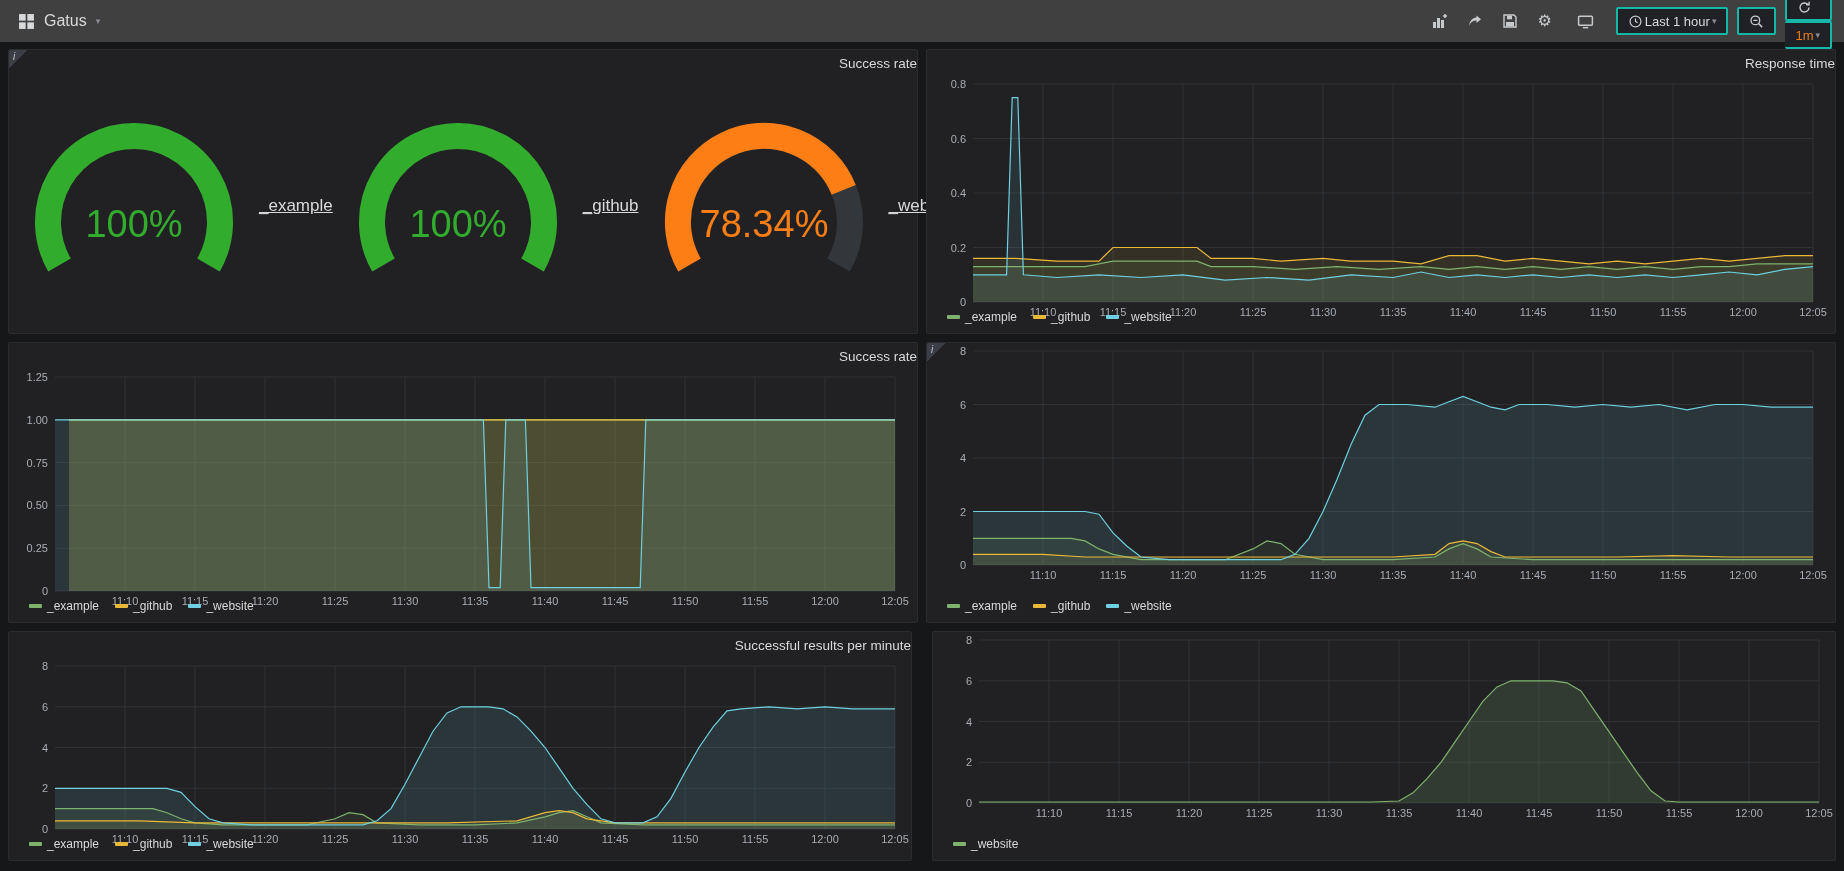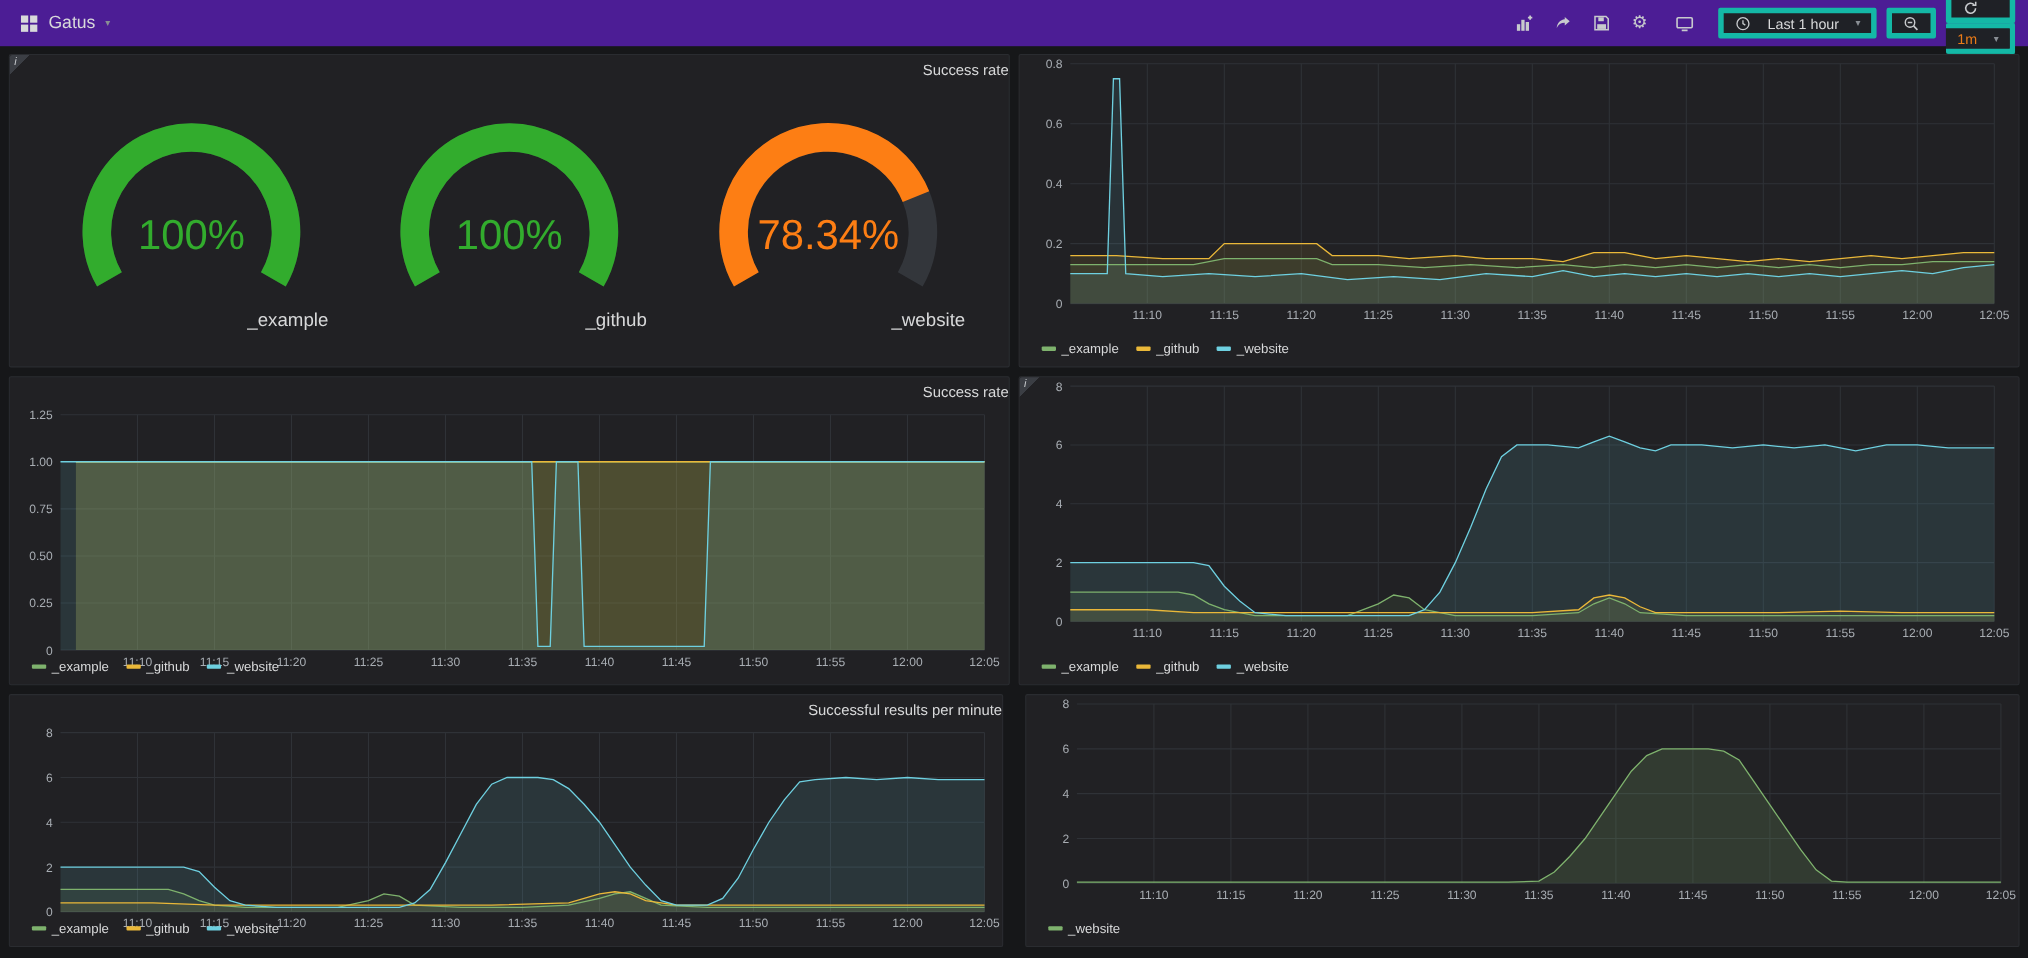--- a/index.html
+++ b/index.html
@@ -3,53 +3,53 @@
 <meta charset="utf-8">
 <style>
   * { box-sizing: border-box; }
   html,body { margin:0; padding:0; }
   body {
     width:1844px; height:871px; overflow:hidden;
     background:#161719; color:#d8d9da;
     font-family:"Liberation Sans", sans-serif;
   }
   
-  .navbar { height:42px; background:#4c1d95; display:flex; align-items:center;
+  .navbar { height:42px; background:#404040; display:flex; align-items:center;
             justify-content:space-between; padding:16px 12px; }
   .nav-left { display:flex; align-items:center; }
   .nav-title-btn { display:flex; align-items:center; gap:9px; background:none; border:none;
             color:#d8d9da; font-size:16px; cursor:pointer; font-family:inherit; padding:4px 6px; }
   .caret { font-size:9px; color:#898e94; }
   .nav-right { display:flex; align-items:center; gap:5px; }
   .tool-btn { background:none; border:none; padding:5px 7px; cursor:pointer;
             display:flex; align-items:center; color:#c7cacd; font-size:15px; }
   .tv-btn { margin:0 10px 0 6px; }
-  .time-btn { display:flex; align-items:center; gap:15px; background:#1f2126;
-            border:5px solid #14b8a6; border-radius:2px; height:28px; padding:0 10px;
+  .time-btn { display:flex; align-items:center; gap:2px; background:#1f2126;
+            border:2px solid #14b8a6; border-radius:2px; height:28px; padding:0 10px;
             color:#d8d9da; font-size:13px; cursor:pointer; font-family:inherit; }
   .refresh-group { display:flex; margin-left:4px;flex-direction:column; }
   .refresh-group .time-btn:last-child { border-left:none; }
   .refresh-interval-label { font-weight:500; }
   
   .dashboard { padding:7px 8px 0; }
   .row { display:flex; gap:8px; margin-bottom:8px; }
   .row1 { height:285px; } .row2 { height:281px; } .row3 { height:230px;gap:20px; }
   .panel { flex:1; background:#212124; border:1px solid #2a2c30; border-radius:2px;
            position:relative; display:flex; flex-direction:column; min-width:0; }
   .panel-header { height:26px; flex:none; display:flex; align-items:center;
            justify-content:flex-end; font-size:13.5px; font-weight:500; color:#d8d9da; cursor:pointer; }
   .panel-body { flex:1; display:flex; flex-direction:column; min-height:0; padding:0 6px 2px; }
   .chart { flex:1; min-height:0; width:100%; }
   .legend { display:flex; gap:16px; align-items:center; padding:2px 4px 7px 14px;
            font-size:12px; color:#d8d9da; flex:none; }
   .legend-item { display:flex; align-items:center; gap:5px; cursor:pointer; }
   .swatch { display:inline-block; width:13px; height:4px; border-radius:1px; }
   
   .gauges { flex:1; display:flex; align-items:center; justify-content:space-evenly; }
-  .gauge { display:flex; flex-direction:column; align-items:flex-end; }
+  .gauge { display:flex; flex-direction:row; align-items:center;text-decoration:underline; }
   .gauge-label { font-size:17px; color:#d8d9da; margin-top:2px; }
   
   .info-corner { position:absolute; top:0; left:0; width:18px; height:18px;
            background:linear-gradient(135deg,#3b3e44 50%,transparent 50%);
            font-size:10px; color:#c7cacd; padding-left:4px; line-height:13px;
            cursor:pointer; border-top-left-radius:2px; z-index:2; font-style:italic; }
 </style>
 </head>
 <body>
 
@@ -157,20 +157,23 @@
             <svg width="250" height="170">
               <path d="M 50.5 145.0 A 86 86 0 1 1 199.5 145.0" stroke="#33363b" stroke-width="26" fill="none"></path>
               <path d="M 50.5 145.0 A 86 86 0 1 1 204.7 69.8" stroke="#fd7e14" stroke-width="26" fill="none"></path>
               <text x="125" y="117" text-anchor="middle" font-size="38" font-weight="500" fill="#fd7e14">78.34%</text>
             </svg>
             <div class="gauge-label">_website</div>
           </div>
         </div>
     </section>
     <section class="panel">
+      <div class="panel-header">
+        <span>Response time</span>
+      </div>
       <div class="panel-body">
         <div class="chart"><svg width="896" height="246" font-family="Liberation Sans, sans-serif">
               <line x1="110.0" x2="110.0" y1="8" y2="226" stroke="#2f3237" stroke-width="1"></line>
               <text x="110.0" y="240" text-anchor="middle" font-size="11" fill="#a8adb3">11:10</text>
               <line x1="180.0" x2="180.0" y1="8" y2="226" stroke="#2f3237" stroke-width="1"></line>
               <text x="180.0" y="240" text-anchor="middle" font-size="11" fill="#a8adb3">11:15</text>
               <line x1="250.0" x2="250.0" y1="8" y2="226" stroke="#2f3237" stroke-width="1"></line>
               <text x="250.0" y="240" text-anchor="middle" font-size="11" fill="#a8adb3">11:20</text>
               <line x1="320.0" x2="320.0" y1="8" y2="226" stroke="#2f3237" stroke-width="1"></line>
               <text x="320.0" y="240" text-anchor="middle" font-size="11" fill="#a8adb3">11:25</text>

